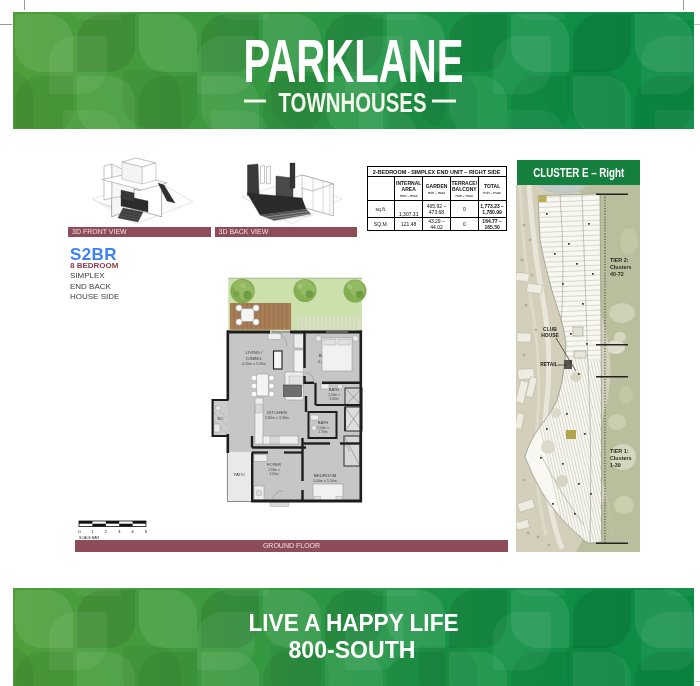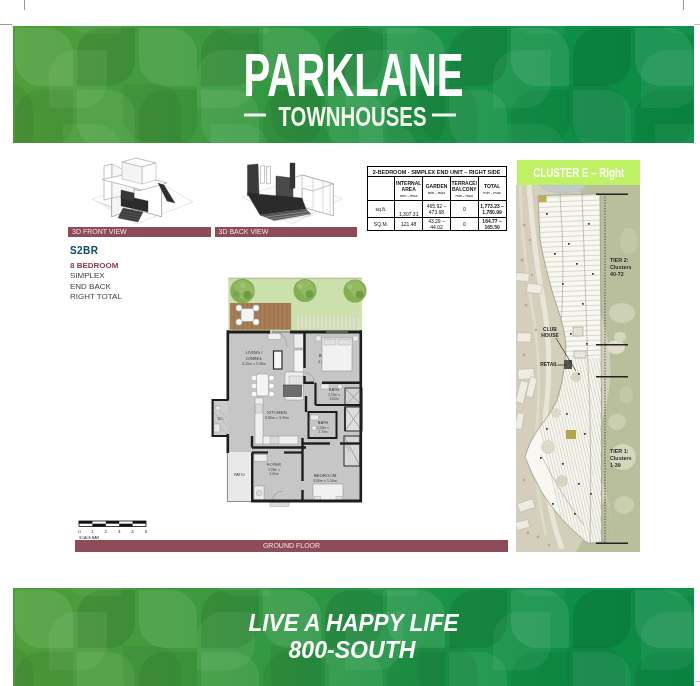--- a/index.html
+++ b/index.html
@@ -10,21 +10,21 @@
 <body>
 
 <div class="abs" style="left:24px;top:0;width:1px;height:10px;background:#9a9a9a;"></div>
 <div class="abs" style="left:0;top:24px;width:12px;height:1px;background:#9a9a9a;"></div>
 
 <div class="abs" style="left:683px;top:0;width:1px;height:10px;background:#9a9a9a;"></div>
 <div class="abs" style="left:694px;top:24px;width:6px;height:1px;background:#c9c0c0;"></div>
 
 <div class="abs" style="left:695px;top:681px;width:5px;height:1px;background:#d8b8b8;"></div>
 
-<div class="abs" style="left:13px;top:12px;width:681px;height:117px;margin-top:14px;">
+<div class="abs" style="left:13px;top:12px;width:681px;height:117px;">
 <svg width="681" height="117" viewBox="0 0 681 117">
   <defs>
     <linearGradient id="gtop" x1="0" y1="0" x2="1" y2="0">
       <stop offset="0" stop-color="#4f9e39"></stop>
       <stop offset="0.28" stop-color="#3d9a3f"></stop>
       <stop offset="0.55" stop-color="#219546"></stop>
       <stop offset="0.8" stop-color="#0e8e46"></stop>
       <stop offset="1" stop-color="#0a8a43"></stop>
     </linearGradient>
     <path id="lf" d="M0 0 H32 A26 26 0 0 1 58 26 V58 H26 A26 26 0 0 1 0 32 Z"></path>
@@ -141,29 +141,29 @@
     <g stroke="#c2c2c2" stroke-width="0.5">
         <line x1="26" y1="65" x2="68" y2="59.5"></line>
         <line x1="30" y1="67" x2="71" y2="61.5"></line>
         <line x1="34" y1="69" x2="73" y2="63.5"></line>
       </g>
 </svg>
 </div>
 
 <div class="abs" style="left:214.5px;top:227px;width:142px;height:9.5px;background:#8e4b58;color:#f2dfe2;font-size:7px;line-height:9.5px;padding-left:4px;box-sizing:border-box;">3D BACK VIEW</div>
 
-<div class="abs" style="left:70px;top:245.5px;color:#0c4a6e;font-size:10px;font-weight:bold;letter-spacing:0.4px;line-height:1;">S2BR</div>
+<div class="abs" style="left:70px;top:245.5px;color:#3b82f6;font-size:17px;font-weight:bold;letter-spacing:0.4px;line-height:1;">S2BR</div>
 
 <div class="abs" style="left:70px;top:261.7px;color:#8e3b4c;font-size:8px;font-weight:bold;line-height:1;">8 BEDROOM</div>
 
 <div class="abs" style="left:70px;top:272.4px;color:#3c3c3c;font-size:8px;line-height:1;text-align:right;">SIMPLEX</div>
 
 <div class="abs" style="left:70px;top:283px;color:#3c3c3c;font-size:8px;line-height:1;">END BACK</div>
 
-<div class="abs" style="left:70px;top:293px;color:#3c3c3c;font-size:8px;line-height:1;">RIGHT TOTAL</div>
+<div class="abs" style="left:70px;top:293px;color:#3c3c3c;font-size:8px;line-height:1;">HOUSE SIDE</div>
 
 <div class="abs" style="left:366.5px;top:166px;width:140px;height:63px;">
 <table style="border-collapse:collapse;width:140px;height:63px;table-layout:fixed;font-family:'Liberation Sans',sans-serif;color:#111;">
   <tbody>
         <tr>
           <td colspan="5" style="border:1.4px solid #000;text-align:center;font-weight:bold;font-size:5.5px;height:9px;padding:0;white-space:nowrap;">2-BEDROOM - SIMPLEX END UNIT – RIGHT SIDE</td>
         </tr>
   <tr style="height:24px;">
     <td style="border:1px solid #000;width:22px;padding:0;"></td>
     <td style="border:1px solid #000;width:30px;text-align:center;font-weight:bold;font-size:5px;padding:0;">INTERNAL<br>AREA<br><span style="font-weight:normal;font-size:4px;">min - max</span></td>
@@ -451,21 +451,21 @@
     <path d="M92.5 214 V226" stroke-width="2.4"></path>
 
     <path d="M92.5 167.5 H120" stroke-width="2.4"></path>
     <path d="M130 167.5 H151" stroke-width="2.4"></path>
 
     <path d="M92.5 162 V176.5" stroke-width="2.4"></path>
   </g>
 </svg>
 </div>
 
-<div class="abs" style="left:516.8px;top:159.5px;width:123.5px;height:25.8px;background:#bef264;">
+<div class="abs" style="left:516.8px;top:159.5px;width:123.5px;height:25.8px;background:#15803d;">
 <svg width="123.5" height="25.8">
       <text x="61.7" y="17" font-size="12.5" font-weight="bold" fill="#ffffff" text-anchor="middle" textLength="91" lengthAdjust="spacingAndGlyphs" font-family="Liberation Sans, sans-serif">CLUSTER E – Right</text>
     </svg>
 </div>
 
 <div class="abs" style="left:516px;top:185.3px;width:124.3px;height:367px;">
 <svg width="124.3" height="367" viewBox="0 0 124.3 367">
   <defs>
     <clipPath id="stripclip">
       <path d="M22 10.7 L84 8.7 L85.4 200 L85.6 357 L72.7 358.4 L68.4 355.7 Q56 345 46.5 334.7 Q33 319 25 305.7 Q15 288 9 271.7 Q14 255 24 241.7 Q35 228 41 215.7 Q47 197 49 176.7 L50 159.7 Q49 150 47 141.7 Q45 133 42 124.7 Q36 107 32 90.7 Q27 72 24 54.7 Z"></path>
@@ -683,21 +683,21 @@
         <text x="41.2" y="13.5">3</text>
         <text x="54.6" y="13.5">4</text>
         <text x="68" y="13.5">5</text>
   </g>
   <text x="1" y="19.5" font-size="3.6" fill="#222" font-family="Liberation Sans, sans-serif">SCALE BAR</text>
 </svg>
 </div>
 
 <div class="abs" style="left:75px;top:540px;width:433px;height:11.5px;background:#8e4b58;color:#f2dfe2;font-size:7px;line-height:11.5px;text-align:center;">GROUND FLOOR</div>
 
-<div class="abs" style="left:13px;top:588px;width:681px;height:98px;font-style:italic;">
+<div class="abs" style="left:13px;top:588px;width:681px;height:98px;">
 <svg width="681" height="98" viewBox="0 0 681 98">
   <rect width="681" height="98" fill="url(#gtop)"></rect>
   <rect width="681" height="98" fill="url(#leafpat)"></rect>
   <rect width="681" height="98" fill="url(#leafpat2)"></rect>
 
   <text x="340.5" y="42.5" font-size="23" font-weight="bold" fill="#ffffff" text-anchor="middle" textLength="210" lengthAdjust="spacingAndGlyphs">LIVE A HAPPY LIFE</text>
 
   <text x="339" y="70" font-size="23" font-weight="bold" fill="#ffffff" text-anchor="middle" textLength="127" lengthAdjust="spacingAndGlyphs">800-SOUTH</text>
 </svg>
 </div>

